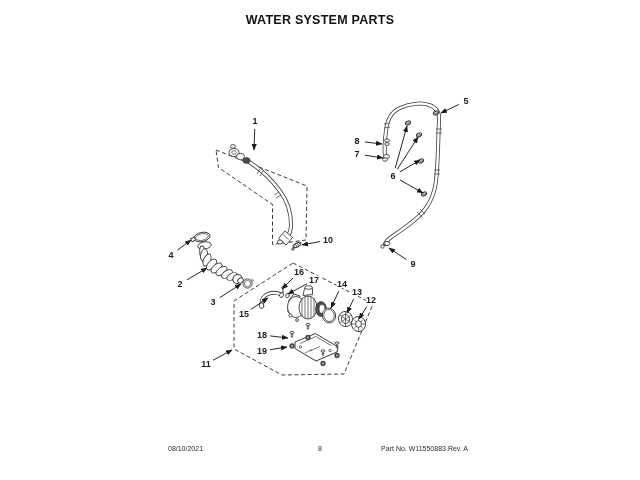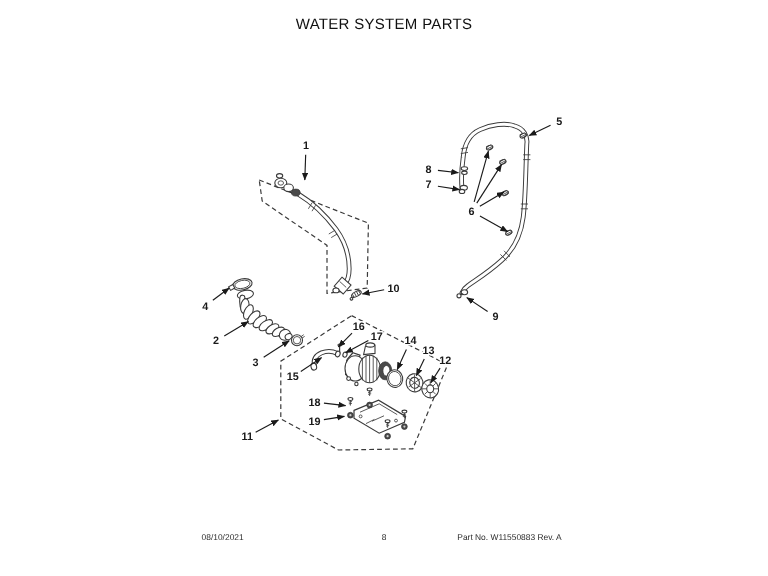--- a/index.html
+++ b/index.html
@@ -2,21 +2,21 @@
 <html><head>
 <meta charset="utf-8">
 <style>
   html,body{margin:0;padding:0;background:#e8e8e8;}
   .page{
     position:relative;width:640px;height:480px;background:#ffffff;
     font-family:"Liberation Sans", sans-serif;overflow:hidden;margin:0 auto;
   }
   .title{
     position:absolute;top:13px;left:0;right:0;text-align:center;
-    font-size:12.5px;font-weight:normal;letter-spacing:.25px;color:#111;
+    font-size:12.5px;font-weight:bold;letter-spacing:.25px;color:#111;
   }
   .footer{position:absolute;top:445px;left:0;right:0;height:12px;font-size:7px;color:#2a2a2a;}
   .footer .f-date{position:absolute;left:168px;top:0;}
   .footer .f-page{position:absolute;left:0;right:0;top:0;text-align:center;}
   .footer .f-part{position:absolute;right:172px;top:0;}
   svg.diagram{position:absolute;left:0;top:0;}
   .ln{fill:none;stroke:#3a3a3a;stroke-width:1;}
   .lnthin{fill:none;stroke:#3a3a3a;stroke-width:.7;}
   .dash{fill:none;stroke:#3a3a3a;stroke-width:1;stroke-dasharray:4 2.6;}
   .tube-o{fill:none;stroke:#3a3a3a;stroke-width:4;stroke-linecap:round;}

